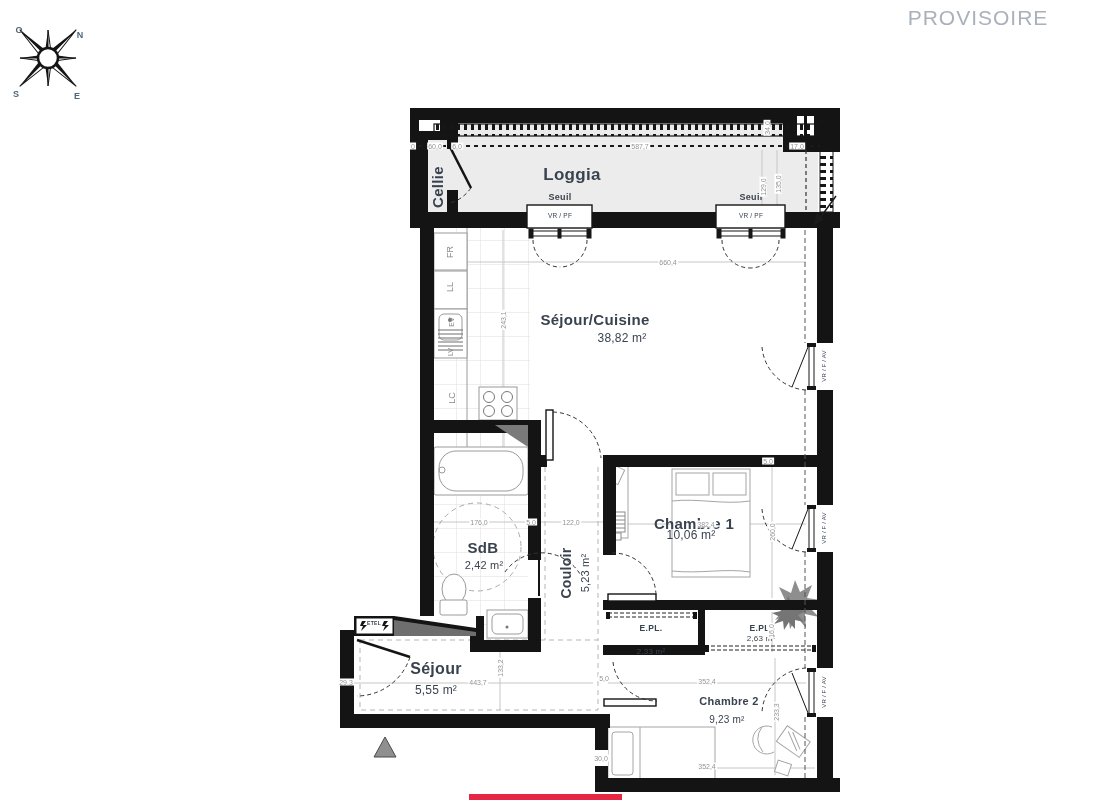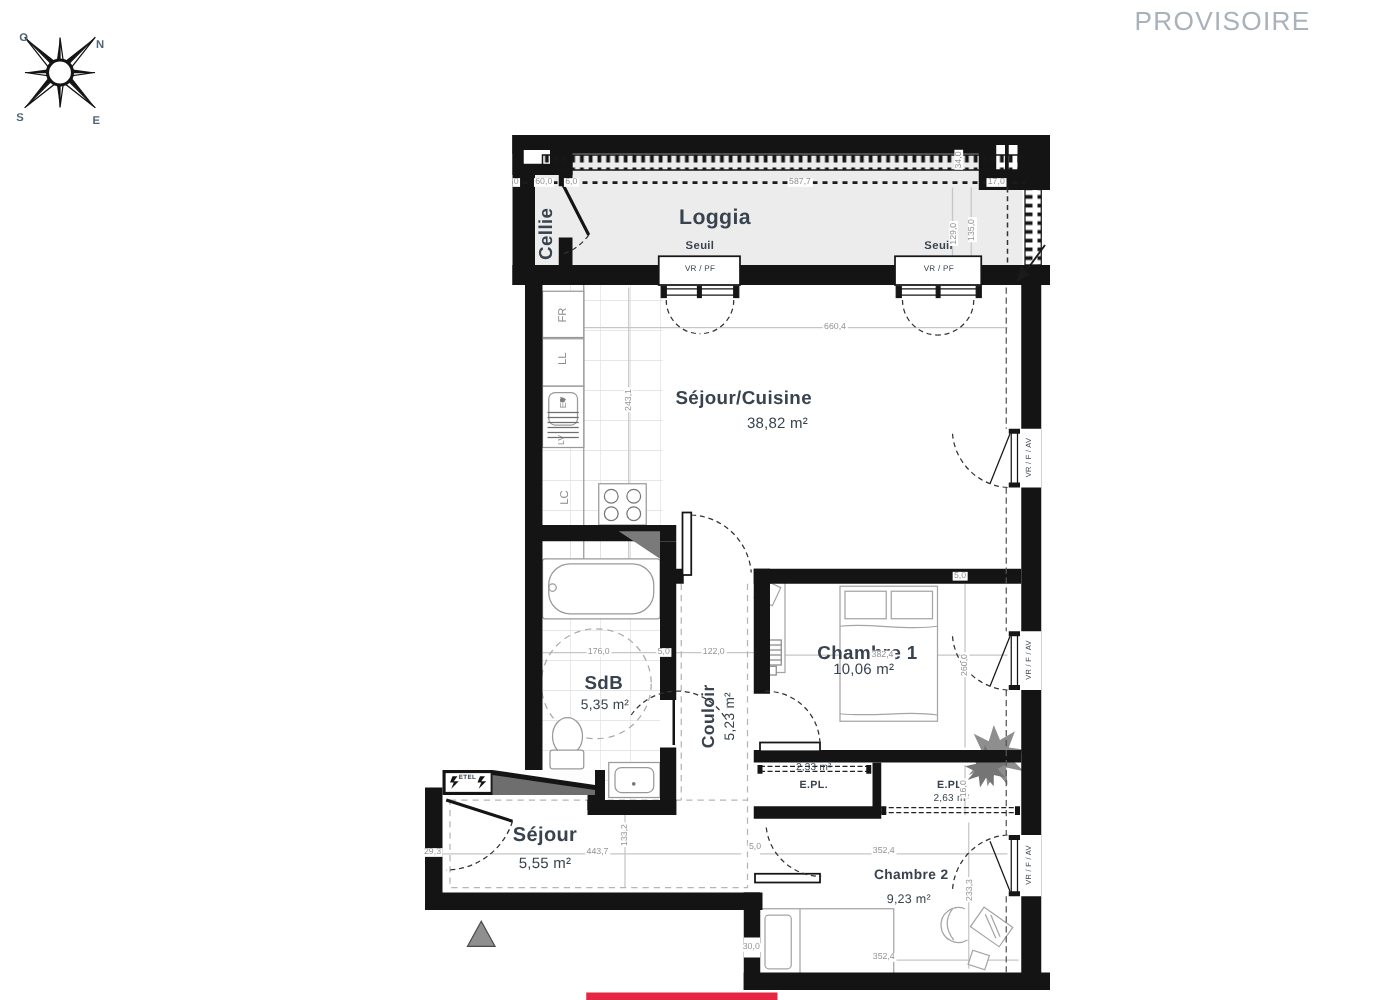--- a/index.html
+++ b/index.html
@@ -314,29 +314,29 @@
 <div class="cl" style="left:16px;top:94px">S</div>
 <div class="cl" style="left:77px;top:96px">E</div>
 
 <div class="lbl rot" style="left:437px;top:187px;font-size:15px">Cellie</div>
 <div class="lbl" style="left:572px;top:174px;font-size:17px">Loggia</div>
 <div class="lbl" style="left:595px;top:319px;font-size:15px">Séjour/Cuisine</div>
 <div class="lbl ar" style="left:622px;top:338px;font-size:12px">38,82 m²</div>
 <div class="lbl" style="left:694px;top:523px;font-size:15px">Chambre 1</div>
 <div class="lbl ar" style="left:691px;top:535px;font-size:12px">10,06 m²</div>
 <div class="lbl" style="left:483px;top:547px;font-size:15px">SdB</div>
-<div class="lbl ar" style="left:484px;top:565px;font-size:11px">5,35 m²</div>
+<div class="lbl ar" style="left:484px;top:565px;font-size:11px">2,42 m²</div>
 <div class="lbl rot" style="left:566px;top:573px;font-size:14px">Couloir</div>
 <div class="lbl rot ar" style="left:585px;top:573px;font-size:11px">5,23 m²</div>
 <div class="lbl" style="left:436px;top:669px;font-size:16px">Séjour</div>
 <div class="lbl ar" style="left:436px;top:690px;font-size:12px">5,55 m²</div>
 <div class="lbl" style="left:729px;top:701px;font-size:11px">Chambre 2</div>
 <div class="lbl ar" style="left:727px;top:720px;font-size:10px">9,23 m²</div>
 <div class="lbl" style="left:651px;top:628px;font-size:8.5px">E.PL.</div>
-<div class="lbl ar" style="left:651px;top:614px;font-size:8px">2,33 m²</div>
+<div class="lbl ar" style="left:651px;top:652px;font-size:8px">2,33 m²</div>
 <div class="lbl" style="left:761px;top:628px;font-size:8.5px">E.PL.</div>
 <div class="lbl ar" style="left:761px;top:639px;font-size:8px">2,63 m²</div>
 
 <div class="lbl" style="left:560px;top:197px;font-size:9px">Seuil</div>
 <div class="lbl" style="left:751px;top:197px;font-size:9px">Seuil</div>
 <div class="lbl ar" style="left:560px;top:216px;font-size:6.5px">VR / PF</div>
 <div class="lbl ar" style="left:751px;top:216px;font-size:6.5px">VR / PF</div>
 <div class="lbl rot ar" style="left:824px;top:366px;font-size:6px">VR / F / AV</div>
 <div class="lbl rot ar" style="left:824px;top:528px;font-size:6px">VR / F / AV</div>
 <div class="lbl rot ar" style="left:824px;top:692px;font-size:6px">VR / F / AV</div>

